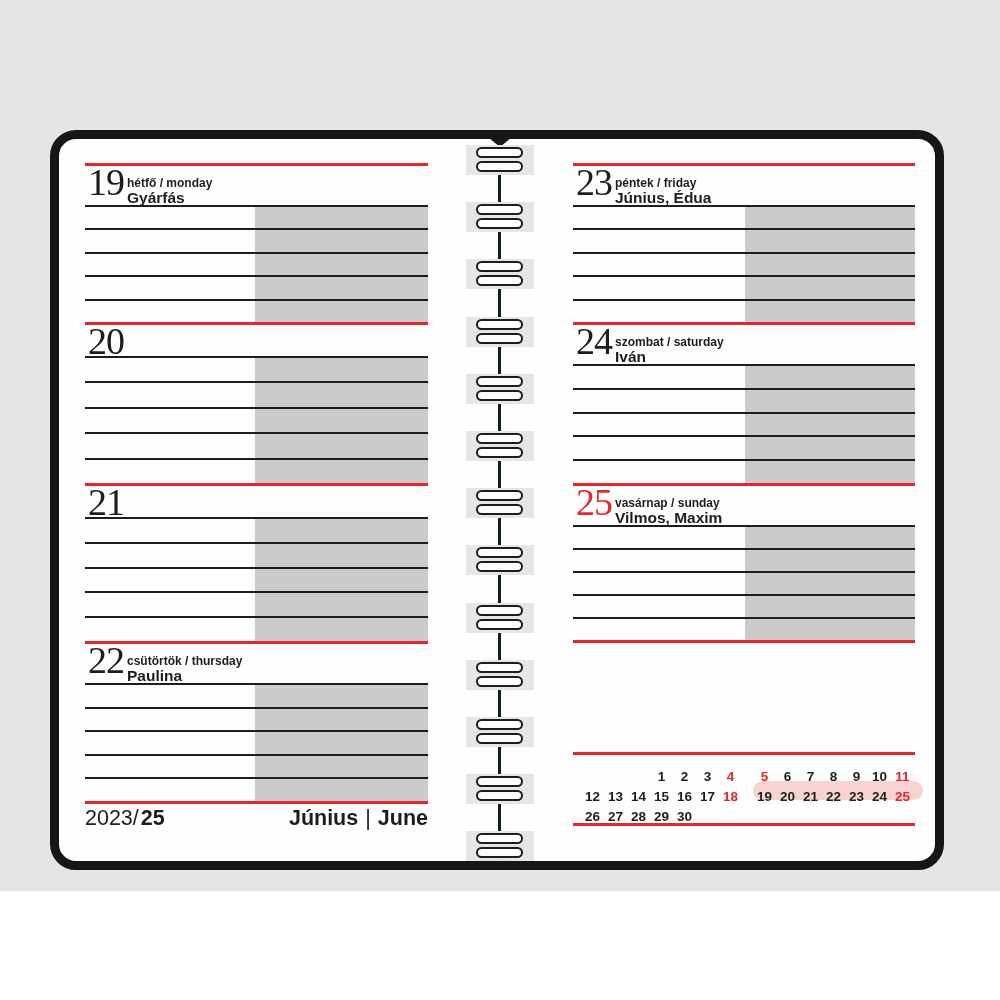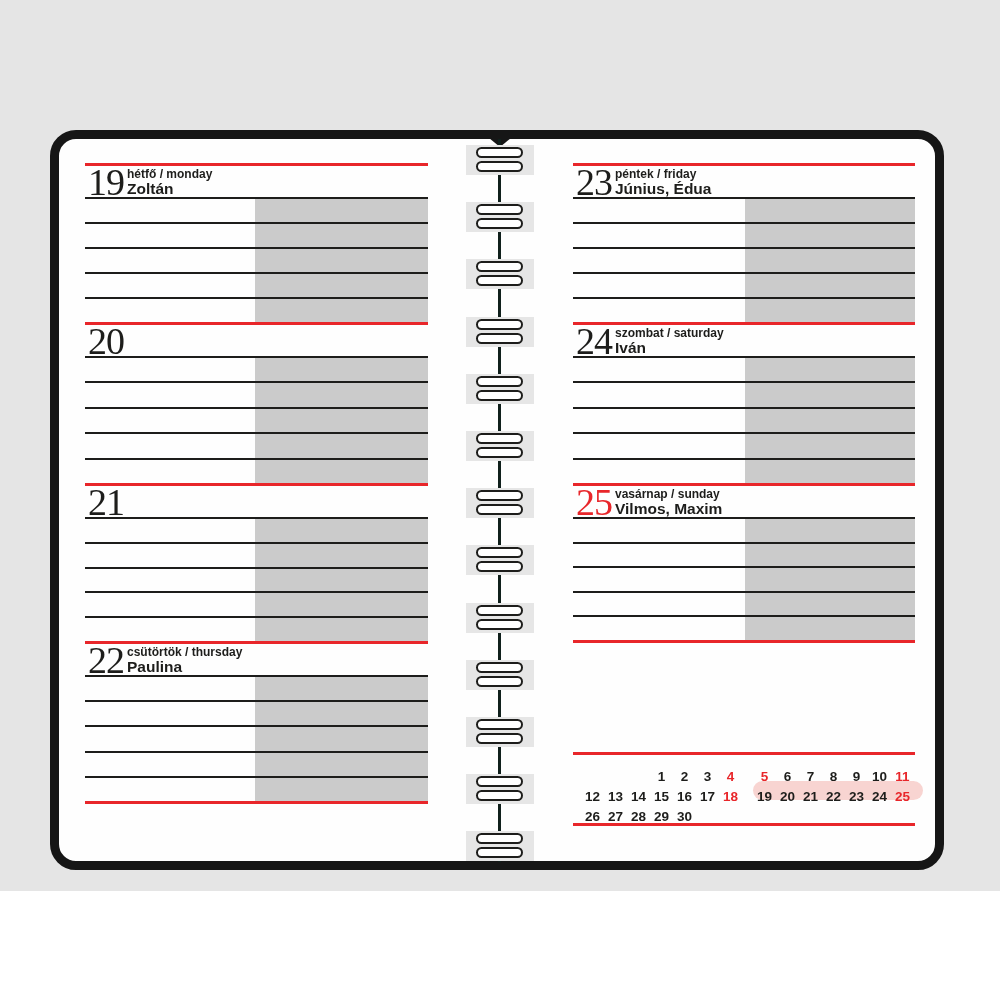--- a/index.html
+++ b/index.html
@@ -27,21 +27,21 @@
   .page-col{position:absolute;top:163px;}
   #left-days{left:85px;width:343px;}
   #right-days{left:573px;width:342px;}
 
   .day-block{position:relative;box-sizing:border-box;display:flex;flex-direction:column;}
   .redline{height:3px;background:#e8262a;flex:0 0 3px;}
   .day-head{flex:0 0 28px;display:flex;gap:6px;padding:1px 0 0 3px;}
   .day-num{width:33px;font-family:"Liberation Serif",serif;font-size:38px;line-height:30px;
            letter-spacing:-1px;color:#1d1d1b;}
   .day-num.red{color:#e8262a;}
-  .day-labels{padding-top:1px;}
+  .day-labels{padding-top:10px;}
   .day-dow{font-size:12px;line-height:12px;font-weight:700;}
   .day-names{font-size:15.5px;line-height:15px;font-weight:700;margin-top:1px;}
   .rules{flex:1;display:flex;flex-direction:column;position:relative;}
   .gray{position:absolute;top:0;right:0;bottom:0;left:170px;background:#cbcbcb;z-index:0;}
   #right-days .gray{left:172px;}
   .rule-row{flex:1;border-top:2px solid #1d1d1b;position:relative;z-index:1;}
 
   #left-days .day-block:nth-of-type(1){height:159px;}
   #left-days .day-block:nth-of-type(2){height:161px;}
   #left-days .day-block:nth-of-type(3){height:158px;}
@@ -141,21 +141,21 @@
       </div>
     </div>
 
   <div class="page-col" id="left-days">
   <section class="day-block">
     <div class="redline"></div>
     <div class="day-head">
       <span class="day-num">19</span>
       <div class="day-labels">
         <div class="day-dow">hétfő / monday</div>
-        <div class="day-names">Zoltán</div>
+        <div class="day-names">Gyárfás</div>
       </div>
     </div>
     <div class="rules">
       <div class="gray"></div>
       <div class="rule-row"></div>
       <div class="rule-row"></div>
       <div class="rule-row"></div>
       <div class="rule-row"></div>
       <div class="rule-row"></div>
     </div>
@@ -266,20 +266,28 @@
       <div class="rule-row"></div>
       <div class="rule-row"></div>
       <div class="rule-row"></div>
     </div>
   </section>
 </div>
 
   <div class="close-red" id="left-close"></div>
   <div class="close-red" id="right-close"></div>
 
+  <div class="footer">
+    <div class="yw">
+      <span>2023/</span><b>25</b>
+    </div>
+    <div class="month">
+      <b>Június</b><span class="sep">|</span><b>June</b>
+    </div>
+  </div>
 
   <div class="minical">
     <div class="mc-red top"></div>
     <div class="mc-pill"></div>
     <div class="mc-grid" id="minical-grid">
         <div class="mc-row"><span class="mc-cell"></span><span class="mc-cell"></span><span class="mc-cell"></span><span class="mc-cell">1</span><span class="mc-cell">2</span><span class="mc-cell">3</span><span class="mc-cell red">4</span><span class="mc-gap"></span><span class="mc-cell red">5</span><span class="mc-cell">6</span><span class="mc-cell">7</span><span class="mc-cell">8</span><span class="mc-cell">9</span><span class="mc-cell">10</span><span class="mc-cell red">11</span></div>
         <div class="mc-row"><span class="mc-cell">12</span><span class="mc-cell">13</span><span class="mc-cell">14</span><span class="mc-cell">15</span><span class="mc-cell">16</span><span class="mc-cell">17</span><span class="mc-cell red">18</span><span class="mc-gap"></span><span class="mc-cell">19</span><span class="mc-cell">20</span><span class="mc-cell">21</span><span class="mc-cell">22</span><span class="mc-cell">23</span><span class="mc-cell">24</span><span class="mc-cell red">25</span></div>
         <div class="mc-row"><span class="mc-cell">26</span><span class="mc-cell">27</span><span class="mc-cell">28</span><span class="mc-cell">29</span><span class="mc-cell">30</span><span class="mc-cell"></span><span class="mc-cell"></span><span class="mc-gap"></span><span class="mc-cell"></span><span class="mc-cell"></span><span class="mc-cell"></span><span class="mc-cell"></span><span class="mc-cell"></span><span class="mc-cell"></span><span class="mc-cell"></span></div>
       </div>
     <div class="mc-red bottom"></div>

